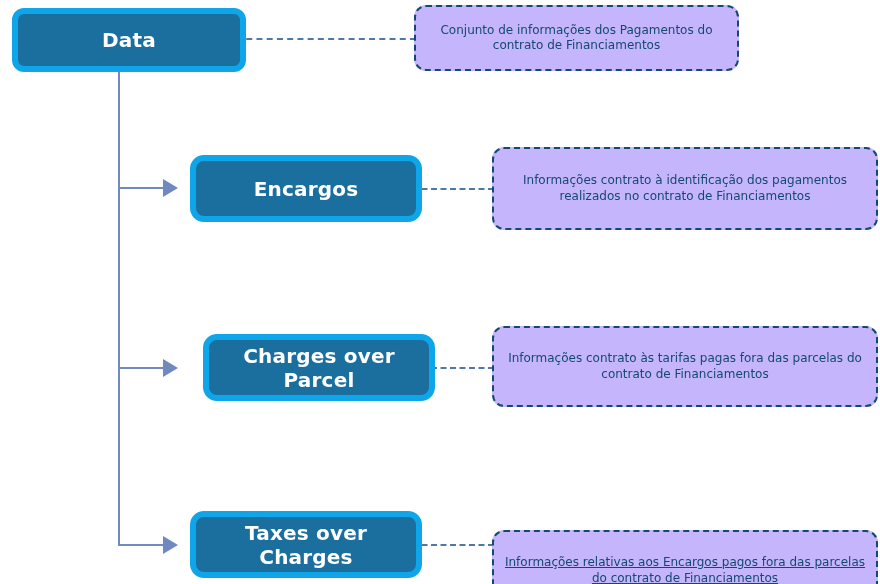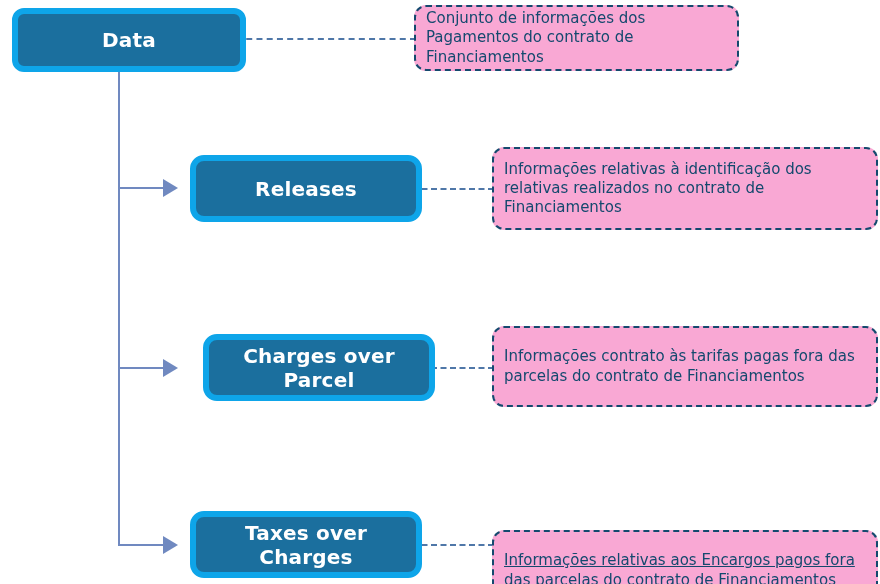--- a/index.html
+++ b/index.html
@@ -36,28 +36,29 @@
     margin-left: 12px;
   }
   .node-root {
     border-radius: 12px;
   }
 
   
   .note {
     position: absolute;
     box-sizing: border-box;
-    background: #f9a8d4;
+    background: #c4b5fd;
     border: 2px dashed #14496e;
     border-radius: 12px;
     display: flex;
     align-items: center;
     justify-content: center;
+    text-align: center;
     color: #14496e;
-    font-size: 15px;
+    font-size: 12px;
     line-height: 1.28;
     padding: 4px 10px;
   }
 
   
   .trunk {
     position: absolute;
     background: #7089c0;
     width: 2px;
   }
@@ -98,23 +99,23 @@
 
   <div class="dashline" style="left:236px; top:38px; width:180px;"></div>
   <div class="dashline" style="left:412px; top:188px; width:82px;"></div>
   <div class="dashline" style="left:412px; top:367px; width:82px;"></div>
   <div class="dashline" style="left:412px; top:544px; width:82px;"></div>
 
   <div class="node node-root" style="left:0px; top:8px; width:234px; height:64px;">Data</div>
 
   <div class="note" style="left:414px; top:5px; width:325px; height:66px;">Conjunto de informações dos Pagamentos do contrato de Financiamentos</div>
 
-  <div class="node" style="left:178px; top:155px; width:232px; height:67px;">Releases</div>
+  <div class="node" style="left:178px; top:155px; width:232px; height:67px;">Encargos</div>
 
-  <div class="note" style="left:492px; top:147px; width:386px; height:83px;">Informações relativas à identificação dos relativas realizados no contrato de Financiamentos</div>
+  <div class="note" style="left:492px; top:147px; width:386px; height:83px;">Informações contrato à identificação dos pagamentos realizados no contrato de Financiamentos</div>
 
   <div class="node" style="left:191px; top:334px; width:232px; height:67px;">Charges over Parcel</div>
 
   <div class="note" style="left:492px; top:326px; width:386px; height:81px;">Informações contrato às tarifas pagas fora das parcelas do contrato de Financiamentos</div>
 
   <div class="node" style="left:178px; top:511px; width:232px; height:67px;">Taxes over Charges</div>
 
   <div class="note" style="left:492px; top:530px; width:386px; height:81px;text-decoration:underline;">Informações relativas aos Encargos pagos fora das parcelas do contrato de Financiamentos</div>
 
 </div>

